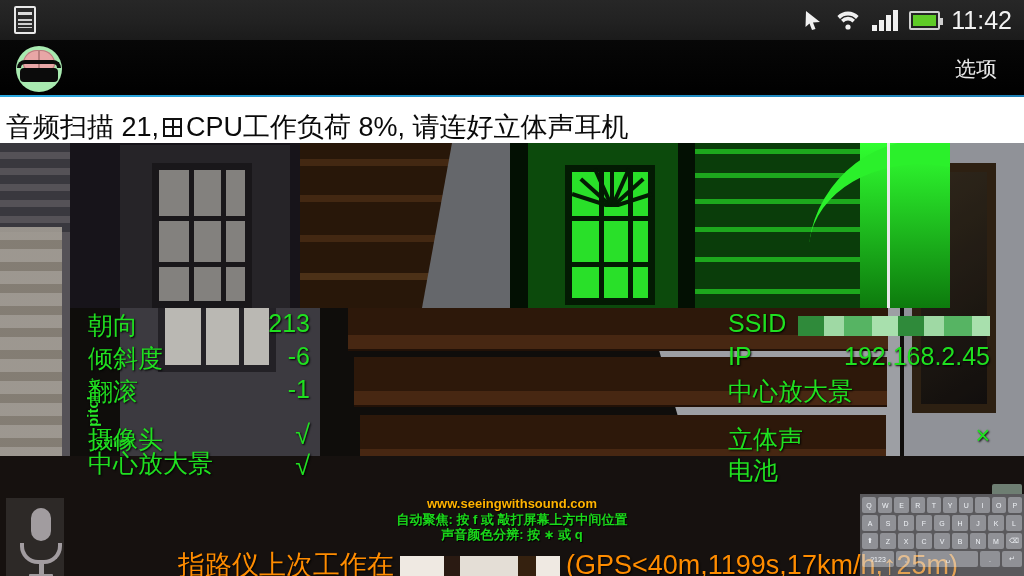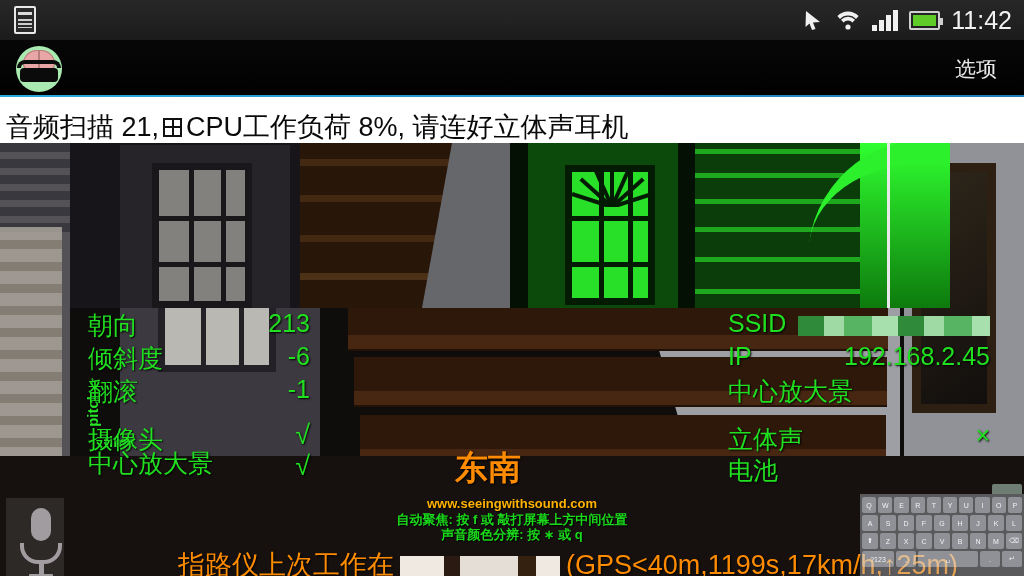--- a/index.html
+++ b/index.html
@@ -337,21 +337,20 @@
     </div>
     <div class="hud rlbl" style="top:199px">IP</div>
     <div class="hud rval" style="top:199px">192.168.2.45</div>
     <div class="hud rlbl" style="top:232px">中心放大景</div>
 
     <div class="hud rlbl" style="top:280px">立体声</div>
     <div class="hud rval" style="top:278px">×</div>
     <div class="hud rlbl" style="top:311px">电池</div>
   </div>
 
-  <div class="orange dir">东南</div>
 
   <div class="small l1">自动聚焦: 按 f 或 敲打屏幕上方中间位置</div>
   <div class="small l0">www.seeingwithsound.com</div>
   <div class="small l2">声音颜色分辨: 按 ∗ 或 q</div>
   <div class="small l3">颜色过滤: 按 r|g|b|c|y|o|m|s|a</div>
 
   <div class="orange bottomline">
     <span>指路仪上次工作在</span><span class="redact2"></span><span>(GPS&lt;40m,1199s,17km/h,↑25m)</span>
   </div>
 

